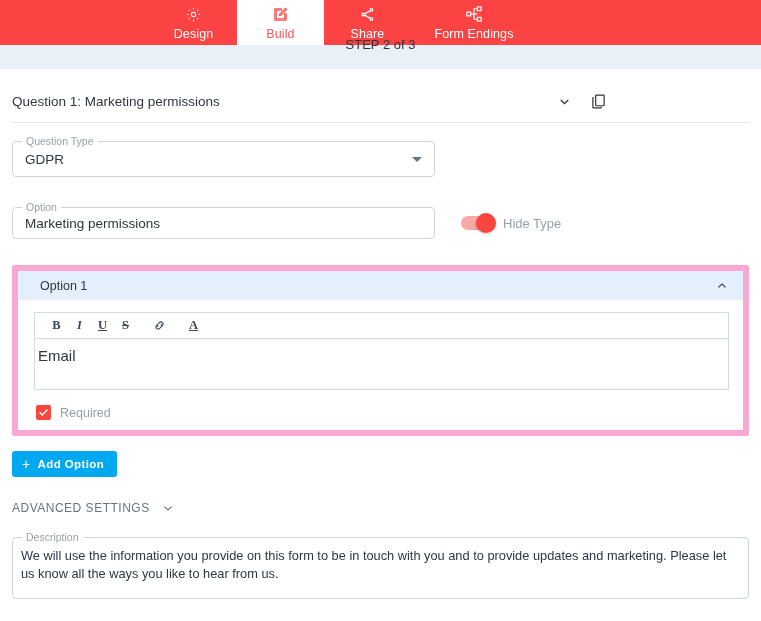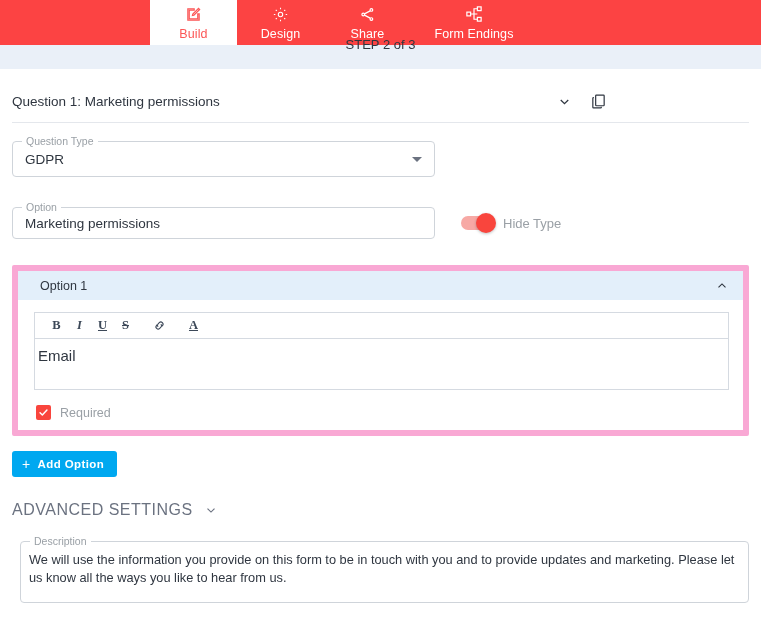--- a/index.html
+++ b/index.html
@@ -262,35 +262,34 @@
   
   .adv-row {
     margin-top: 24px;
     display: flex;
     align-items: center;
     gap: 11px;
     cursor: pointer;
     width: fit-content;
   }
   .adv-label {
-    font-size: 16px;
+    font-size: 12px;
     color: #6b7280;
     letter-spacing: .5px;
   }
 
   
   .desc-wrap { margin-top: 22px; }
   .desc-field {
     position: relative;
     border: 1px solid #cfd4da;
     border-radius: 4px;
     height: 62px;
     padding: 9px 8px;
     background: #fff;
-    margin-left: 8px;
   }
   .desc-field .legend {
     position: absolute;
     top: -7px; left: 9px;
     background: #fff;
     padding: 0 4px;
     font-size: 10.5px;
     color: #9aa0a6;
     line-height: 12px;
   }
@@ -304,38 +303,38 @@
     font-family: "Liberation Sans", sans-serif;
     padding: 0;
     overflow: hidden;
   }
 </style>
 </head>
 <body>
 
 <div class="topbar">
 
+  <div class="nav-tab">
+    <span class="nav-icon">
+      <svg width="17" height="17" viewBox="0 0 24 24" fill="none" stroke="currentColor" stroke-width="1.5">
+        <circle cx="12" cy="12" r="3.1"></circle>
+        <path d="M12 2.6v2.1M12 19.3v2.1M2.6 12h2.1M19.3 12h2.1M5.3 5.3l1.5 1.5M17.2 17.2l1.5 1.5M18.7 5.3l-1.5 1.5M6.8 17.2l-1.5 1.5"></path>
+      </svg>
+    </span>
+    <span class="nav-label">Design</span>
+  </div>
+
   <div class="nav-tab active">
     <span class="nav-icon">
       <svg width="17" height="17" viewBox="0 0 24 24" fill="none" stroke="currentColor" stroke-width="1.7">
         <path d="M4 4h9v2H6v12h12v-7h2v9H4z"></path>
         <path d="M19.1 3.3l1.6 1.6-8.1 8.1-2.1.5.5-2.1z"></path>
       </svg>
     </span>
     <span class="nav-label">Build</span>
-  </div>
-
-  <div class="nav-tab">
-    <span class="nav-icon">
-      <svg width="17" height="17" viewBox="0 0 24 24" fill="none" stroke="currentColor" stroke-width="1.5">
-        <circle cx="12" cy="12" r="3.1"></circle>
-        <path d="M12 2.6v2.1M12 19.3v2.1M2.6 12h2.1M19.3 12h2.1M5.3 5.3l1.5 1.5M17.2 17.2l1.5 1.5M18.7 5.3l-1.5 1.5M6.8 17.2l-1.5 1.5"></path>
-      </svg>
-    </span>
-    <span class="nav-label">Design</span>
   </div>
 
   <div class="nav-tab">
     <span class="nav-icon">
       <svg width="17" height="17" viewBox="0 0 24 24" fill="none" stroke="currentColor" stroke-width="1.7">
         <circle cx="17.5" cy="5.5" r="1.9"></circle>
         <circle cx="17.5" cy="18.5" r="1.9"></circle>
         <circle cx="6" cy="12" r="1.9"></circle>
         <path d="M7.7 11.1l8.1-4.2M7.7 12.9l8.1 4.2"></path>
       </svg>

